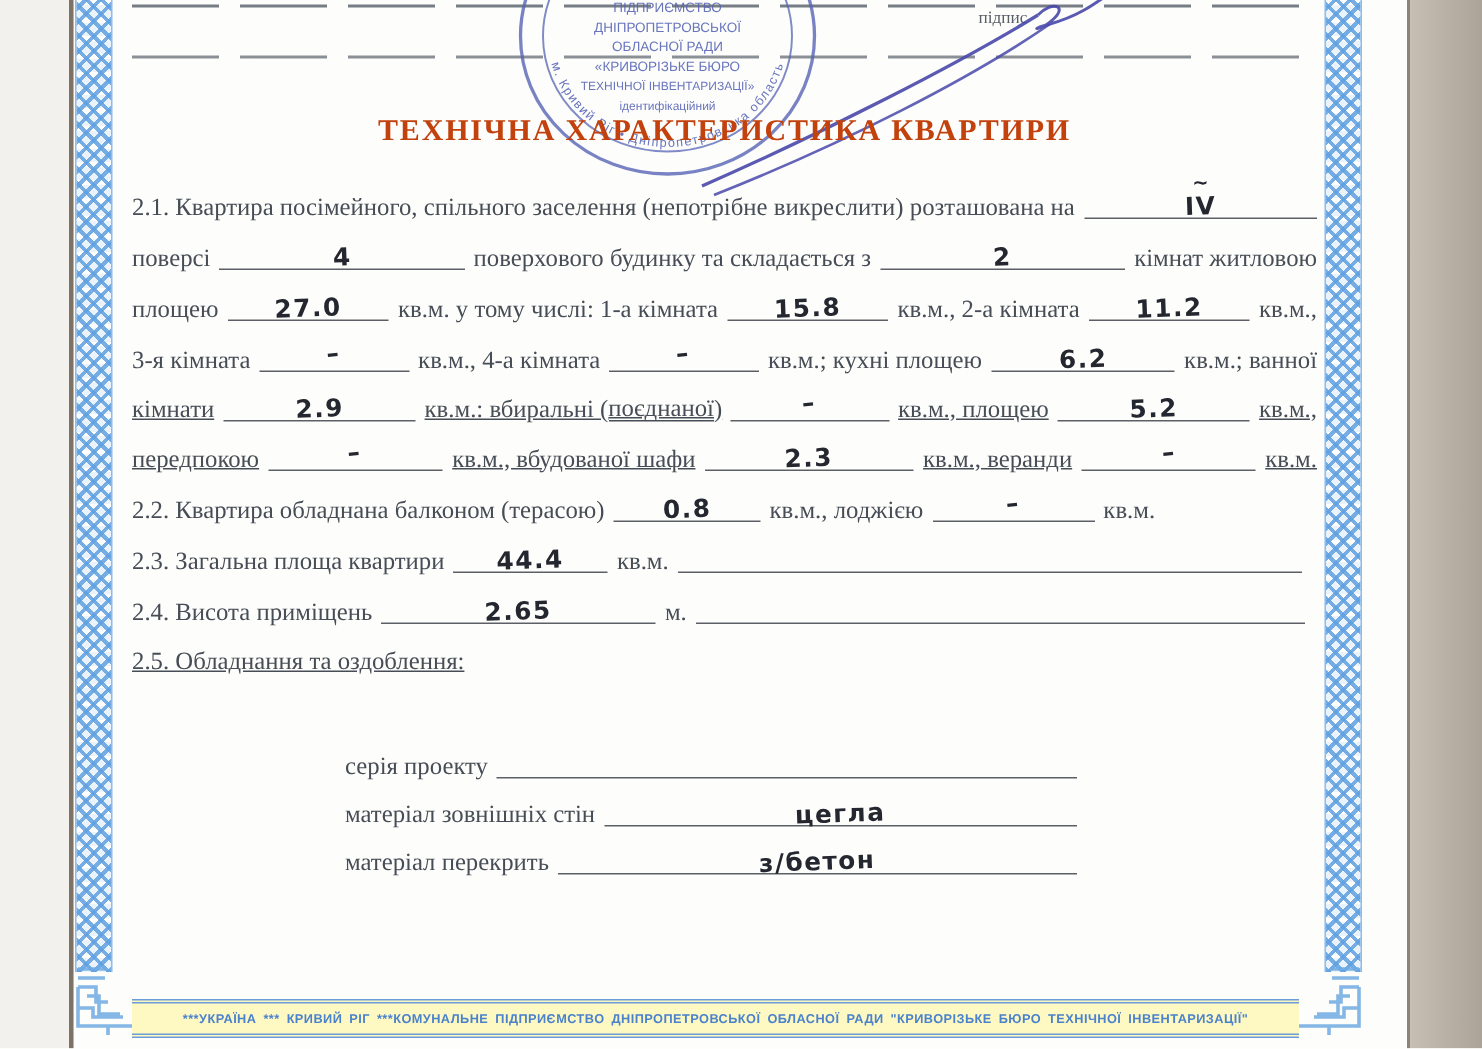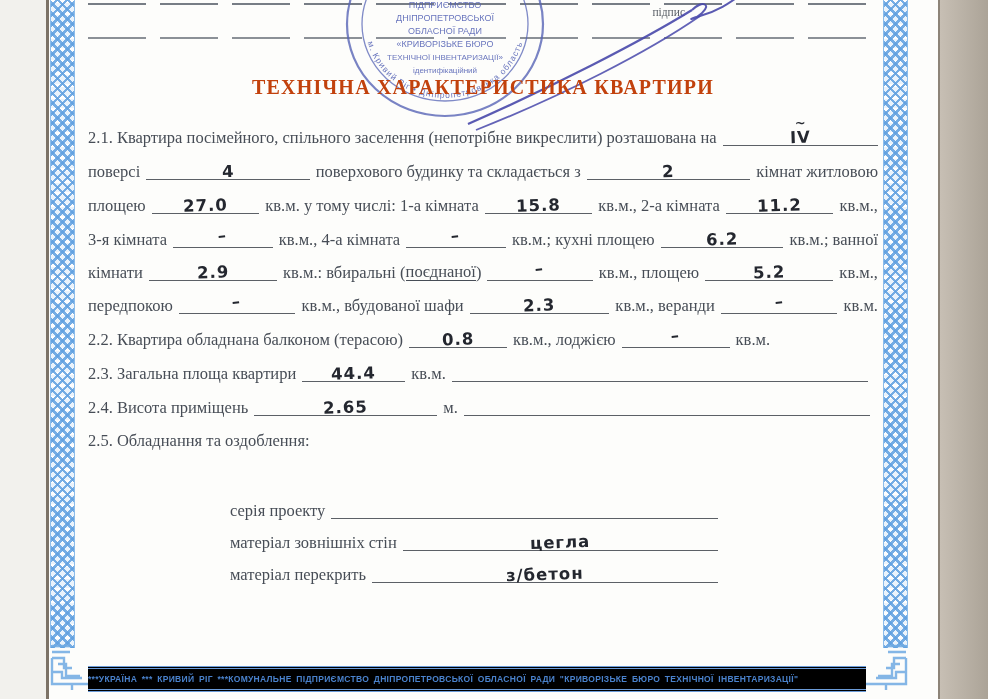--- a/index.html
+++ b/index.html
@@ -17,42 +17,42 @@
       repeating-linear-gradient(-45deg, rgba(96,160,224,.85) 0 2.5px, transparent 2.5px 7px),
       repeating-linear-gradient(0deg, transparent 0 9px, rgba(255,255,255,.95) 9px 12px);
     border-left:1px solid #8cbcea;border-right:1px solid #8cbcea;}
   .gstrip.left{left:50px;top:0;height:648px;}
   .gstrip.right{left:883px;top:0;height:648px;}
   .corner{position:absolute;top:640px;width:52px;height:52px;}
   .corner svg{display:block;}
   
   .footer-band{position:absolute;left:88px;top:666px;width:778px;height:20px;
     border-top:3px double #6b9bd8;border-bottom:3px double #6b9bd8;
-    display:flex;align-items:center;justify-content:flex-start;background:#000000;}
+    display:flex;align-items:center;justify-content:center;background:#fef9c3;}
   .footer-band span{font-family:"Liberation Sans",sans-serif;font-size:8.5px;font-weight:bold;
     color:#4a82cc;letter-spacing:.3px;word-spacing:2px;white-space:nowrap;}
   
   .rule{position:absolute;height:1.5px;
     background:repeating-linear-gradient(90deg,#777d85 0 58px,transparent 58px 72px);}
   .rule1{left:88px;top:3px;width:786px;}
   .rule2{left:88px;top:37px;width:790px;opacity:.85;}
   .sig-label{position:absolute;left:575px;top:6px;width:110px;text-align:right;
     font-size:11.5px;color:#5a5f66;}
   
   .title{position:absolute;left:88px;top:76px;width:790px;text-align:center;
     font-size:20px;font-weight:bold;letter-spacing:1.2px;color:#c2410c;}
   
   .stamp{position:absolute;left:343px;top:-72px;opacity:.88;}
   .stamp text{font-family:"Liberation Sans",sans-serif;fill:#5563b5;}
   
   .signature{position:absolute;left:430px;top:-6px;}
   
   .content{position:absolute;left:88px;top:112px;width:790px;font-size:16.5px;line-height:1;}
   .row{display:flex;align-items:flex-end;height:34px;white-space:nowrap;}
-  .row.h33{height:33px;}
+  .row.h33{height:33px;text-decoration:underline;}
   .t{flex:0 0 auto;}
   .sp{margin-left:6px;}
   .bl{display:inline-block;border-bottom:1.3px solid #5c6066;text-align:center;
       padding:0 4px;min-width:46px;position:relative;}
   .fill{flex:1 1 auto;}
   .hw{font-family:"DejaVu Sans",sans-serif;font-size:16.5px;font-weight:600;color:#24272f;
       display:inline-block;transform:rotate(-2deg) translateY(1px);letter-spacing:1px;}
   .hw.dash{transform:rotate(-6deg) translateY(-3px);font-weight:700;}
   .tilde{position:absolute;top:-13px;left:50%;transform:translateX(-50%);
       font-family:"DejaVu Sans",sans-serif;font-size:13px;font-weight:700;color:#24272f;}

